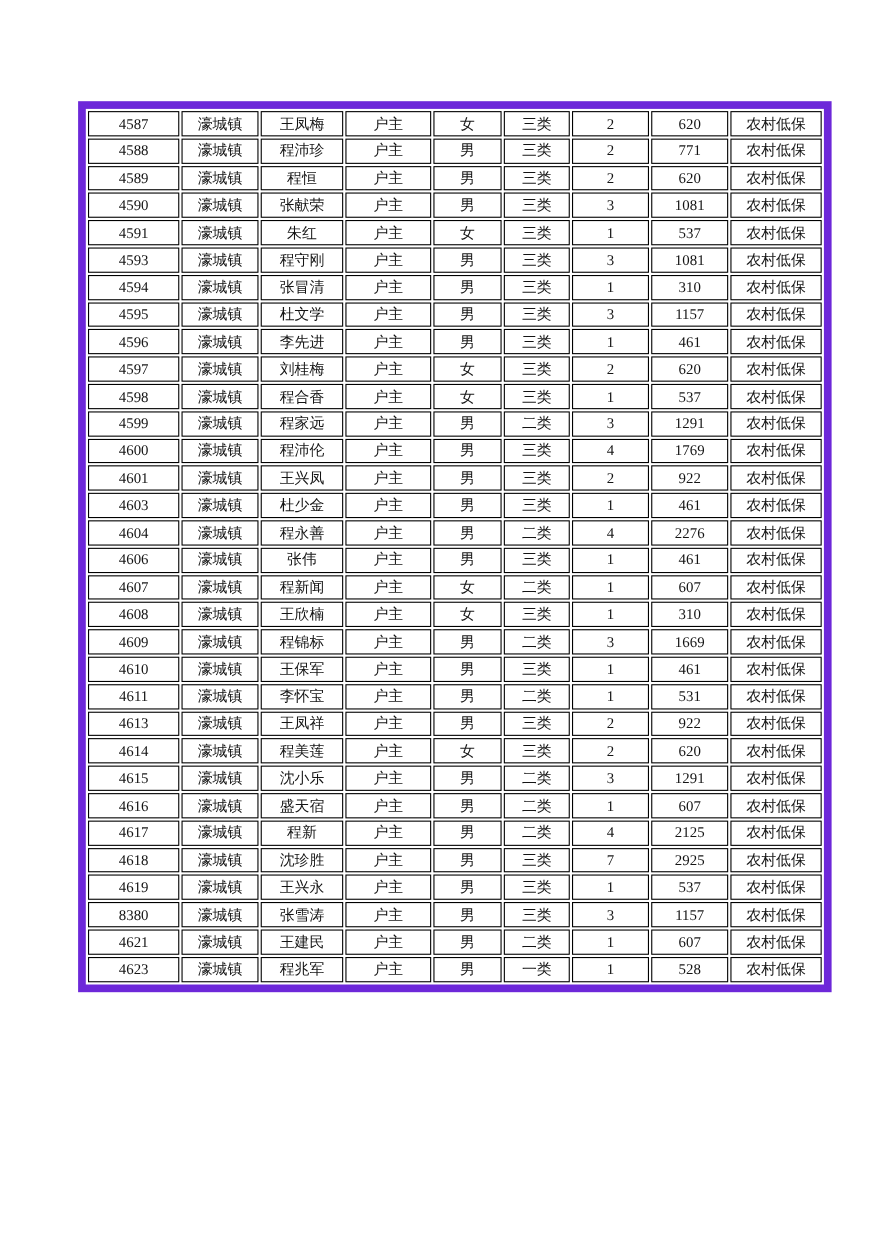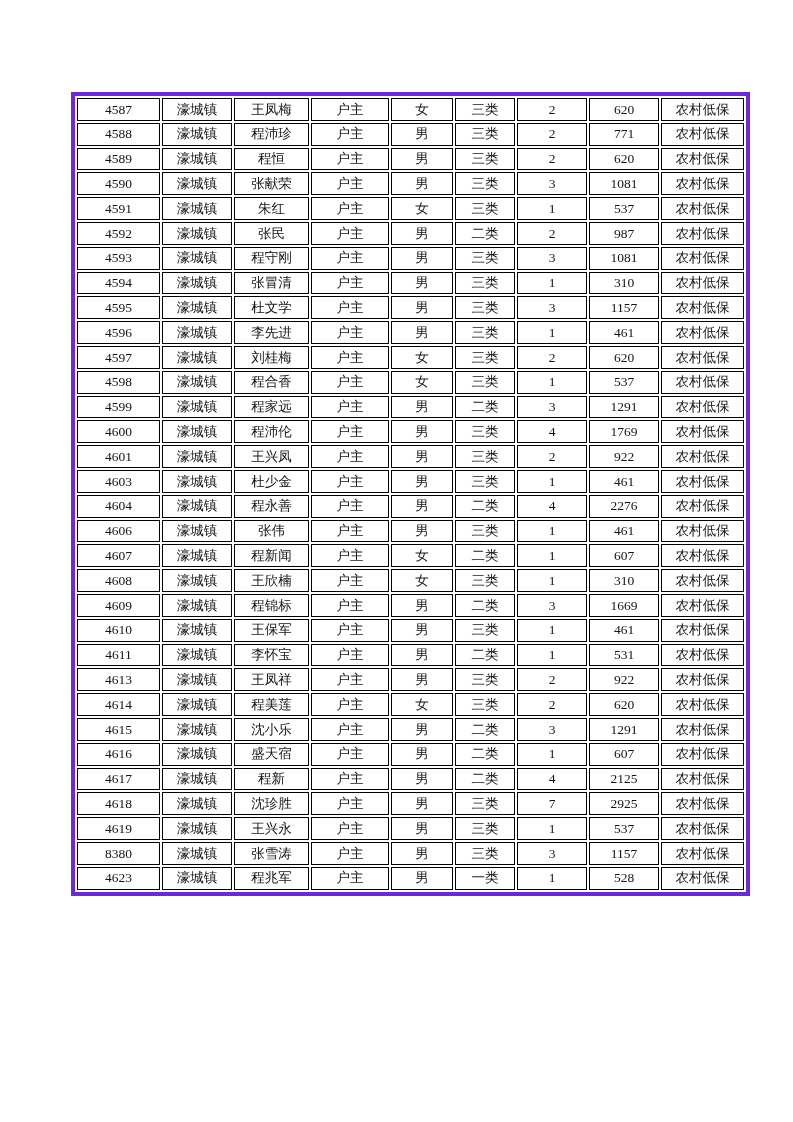--- a/index.html
+++ b/index.html
@@ -13,21 +13,21 @@
     position:absolute;left:0;top:0;width:793px;height:1122px;
     background:#ffffff;
   }
   table.roster{
     position:absolute;
     left:71px;top:92px;
     width:651px;
     table-layout:fixed;
     border-collapse:separate;
     border-spacing:2px;
-    border:4px solid #6d28d9;
+    border:7px solid #6d28d9;
     background:#ffffff;
   }
   table.roster td{
     border:1px solid #000000;
     height:20.8px;
     padding:0 2px;
     text-align:center;
     vertical-align:middle;
     font-size:13.5px;
     line-height:1;
@@ -102,31 +102,20 @@
     <td>濠城镇</td>
     <td>朱红</td>
     <td>户主</td>
     <td>女</td>
     <td>三类</td>
     <td>1</td>
     <td>537</td>
     <td>农村低保</td>
   </tr>
         <tr>
-    <td>4592</td>
-    <td>濠城镇</td>
-    <td>张民</td>
-    <td>户主</td>
-    <td>男</td>
-    <td>二类</td>
-    <td>2</td>
-    <td>987</td>
-    <td>农村低保</td>
-  </tr>
-        <tr>
     <td>4593</td>
     <td>濠城镇</td>
     <td>程守刚</td>
     <td>户主</td>
     <td>男</td>
     <td>三类</td>
     <td>3</td>
     <td>1081</td>
     <td>农村低保</td>
   </tr>
@@ -385,20 +374,31 @@
   </tr>
         <tr>
     <td>8380</td>
     <td>濠城镇</td>
     <td>张雪涛</td>
     <td>户主</td>
     <td>男</td>
     <td>三类</td>
     <td>3</td>
     <td>1157</td>
+    <td>农村低保</td>
+  </tr>
+        <tr>
+    <td>4621</td>
+    <td>濠城镇</td>
+    <td>王建民</td>
+    <td>户主</td>
+    <td>男</td>
+    <td>二类</td>
+    <td>1</td>
+    <td>607</td>
     <td>农村低保</td>
   </tr>
         <tr>
     <td>4623</td>
     <td>濠城镇</td>
     <td>程兆军</td>
     <td>户主</td>
     <td>男</td>
     <td>一类</td>
     <td>1</td>

